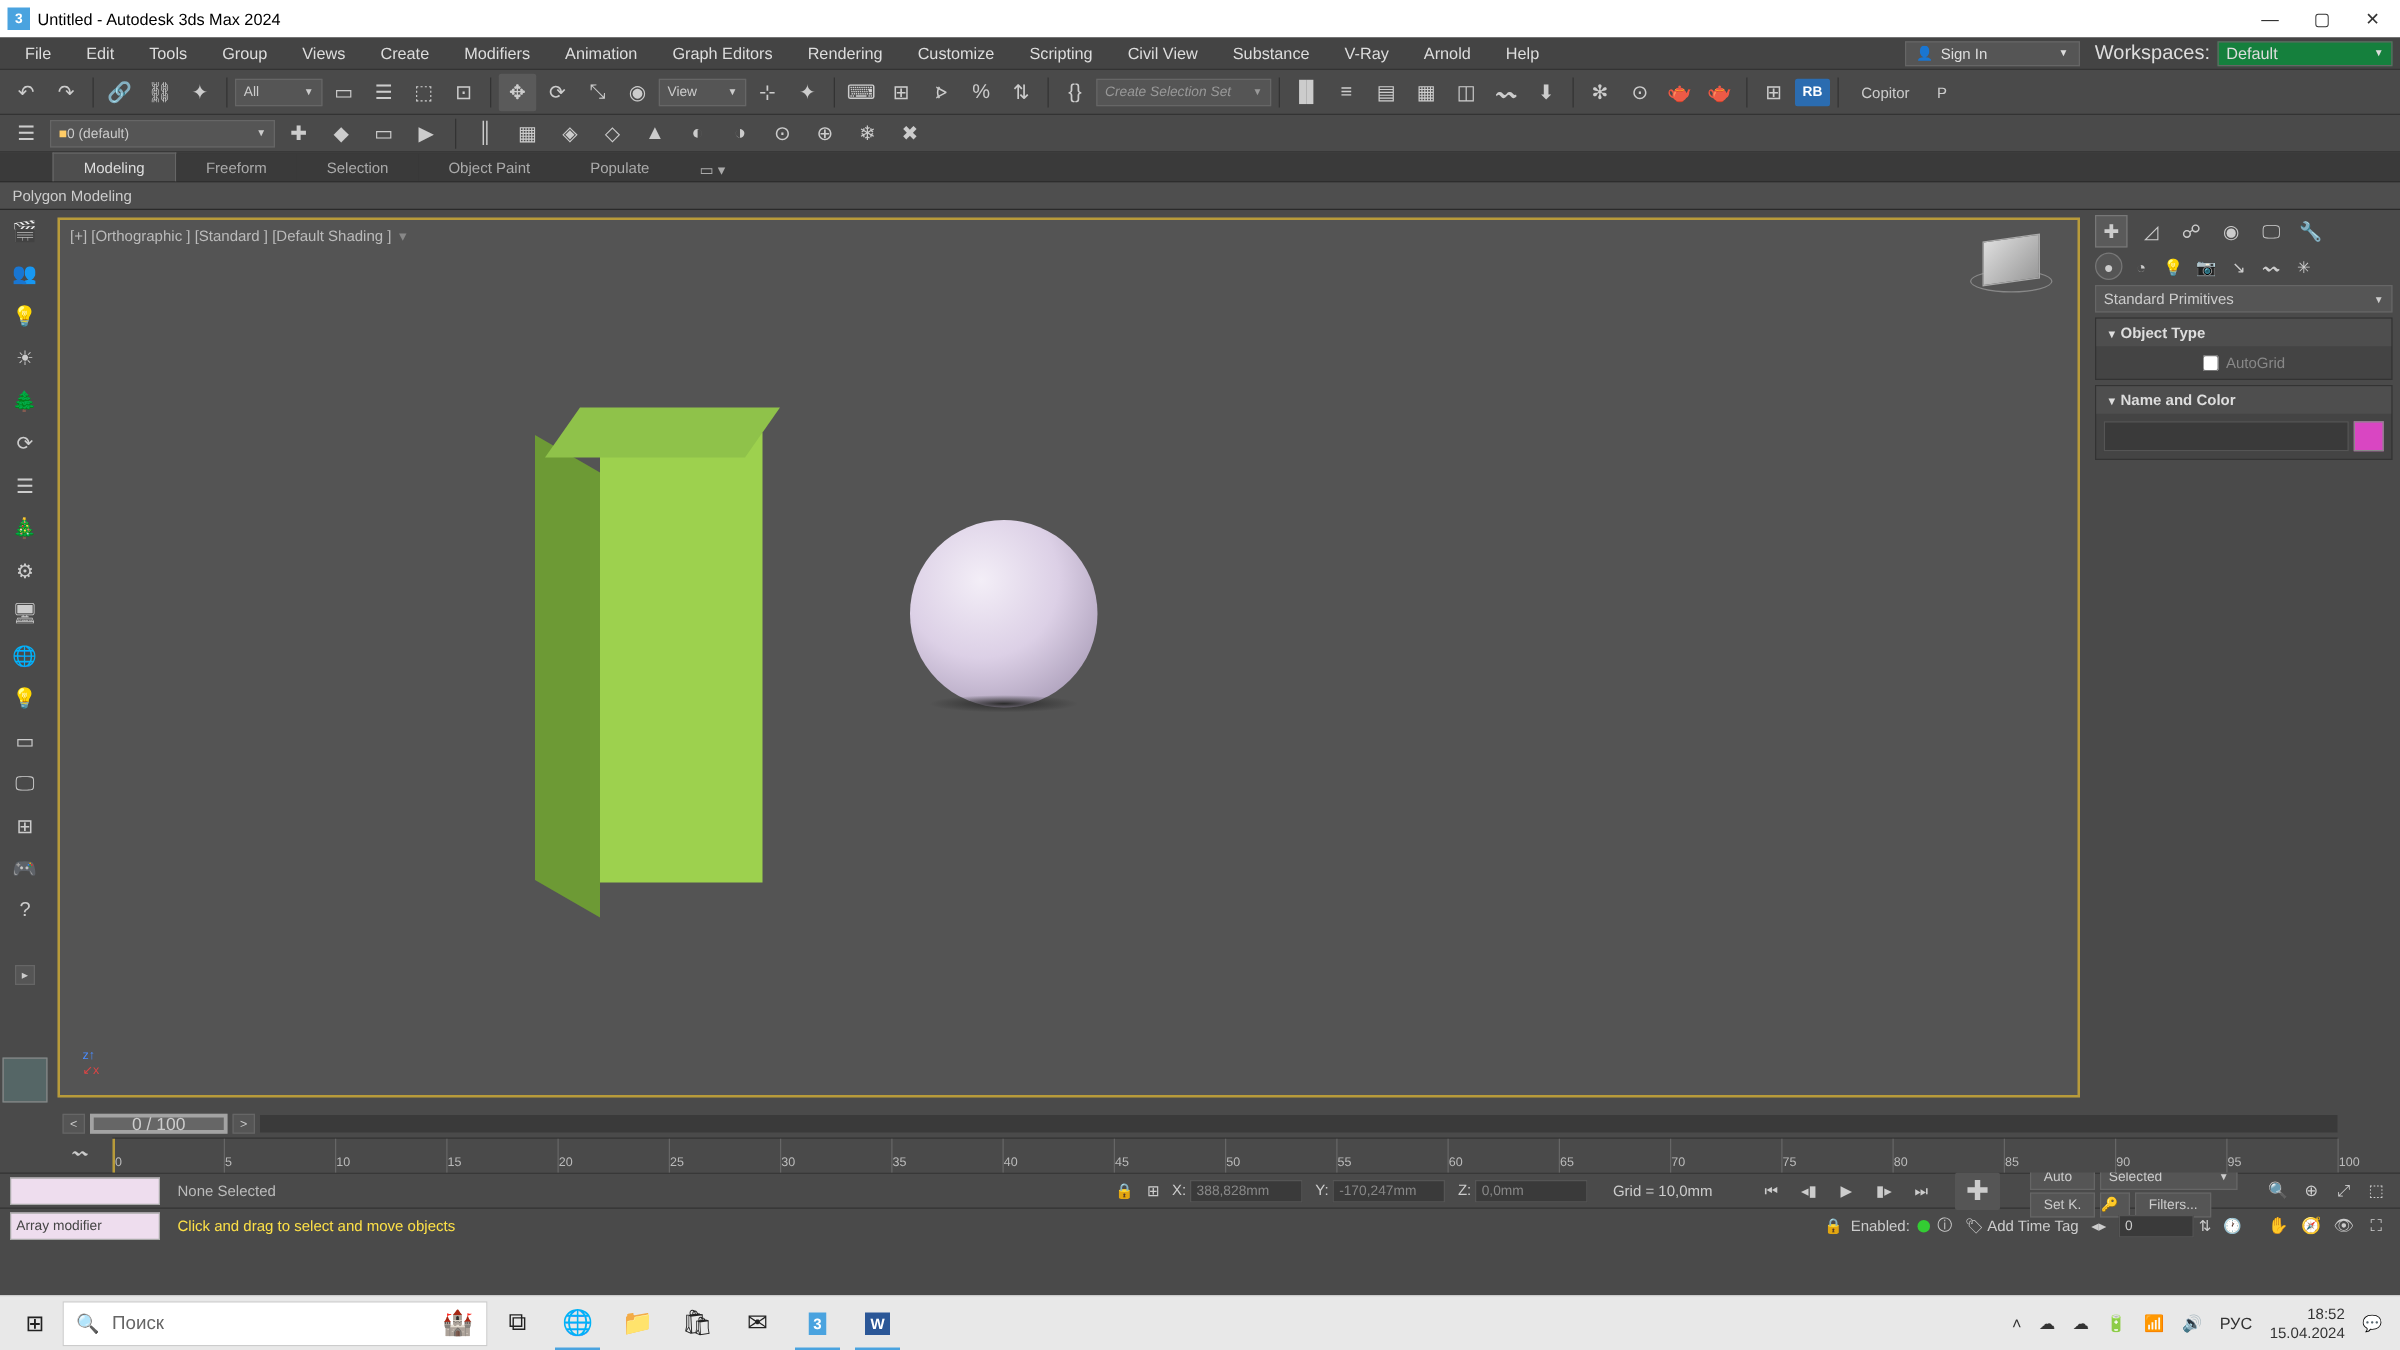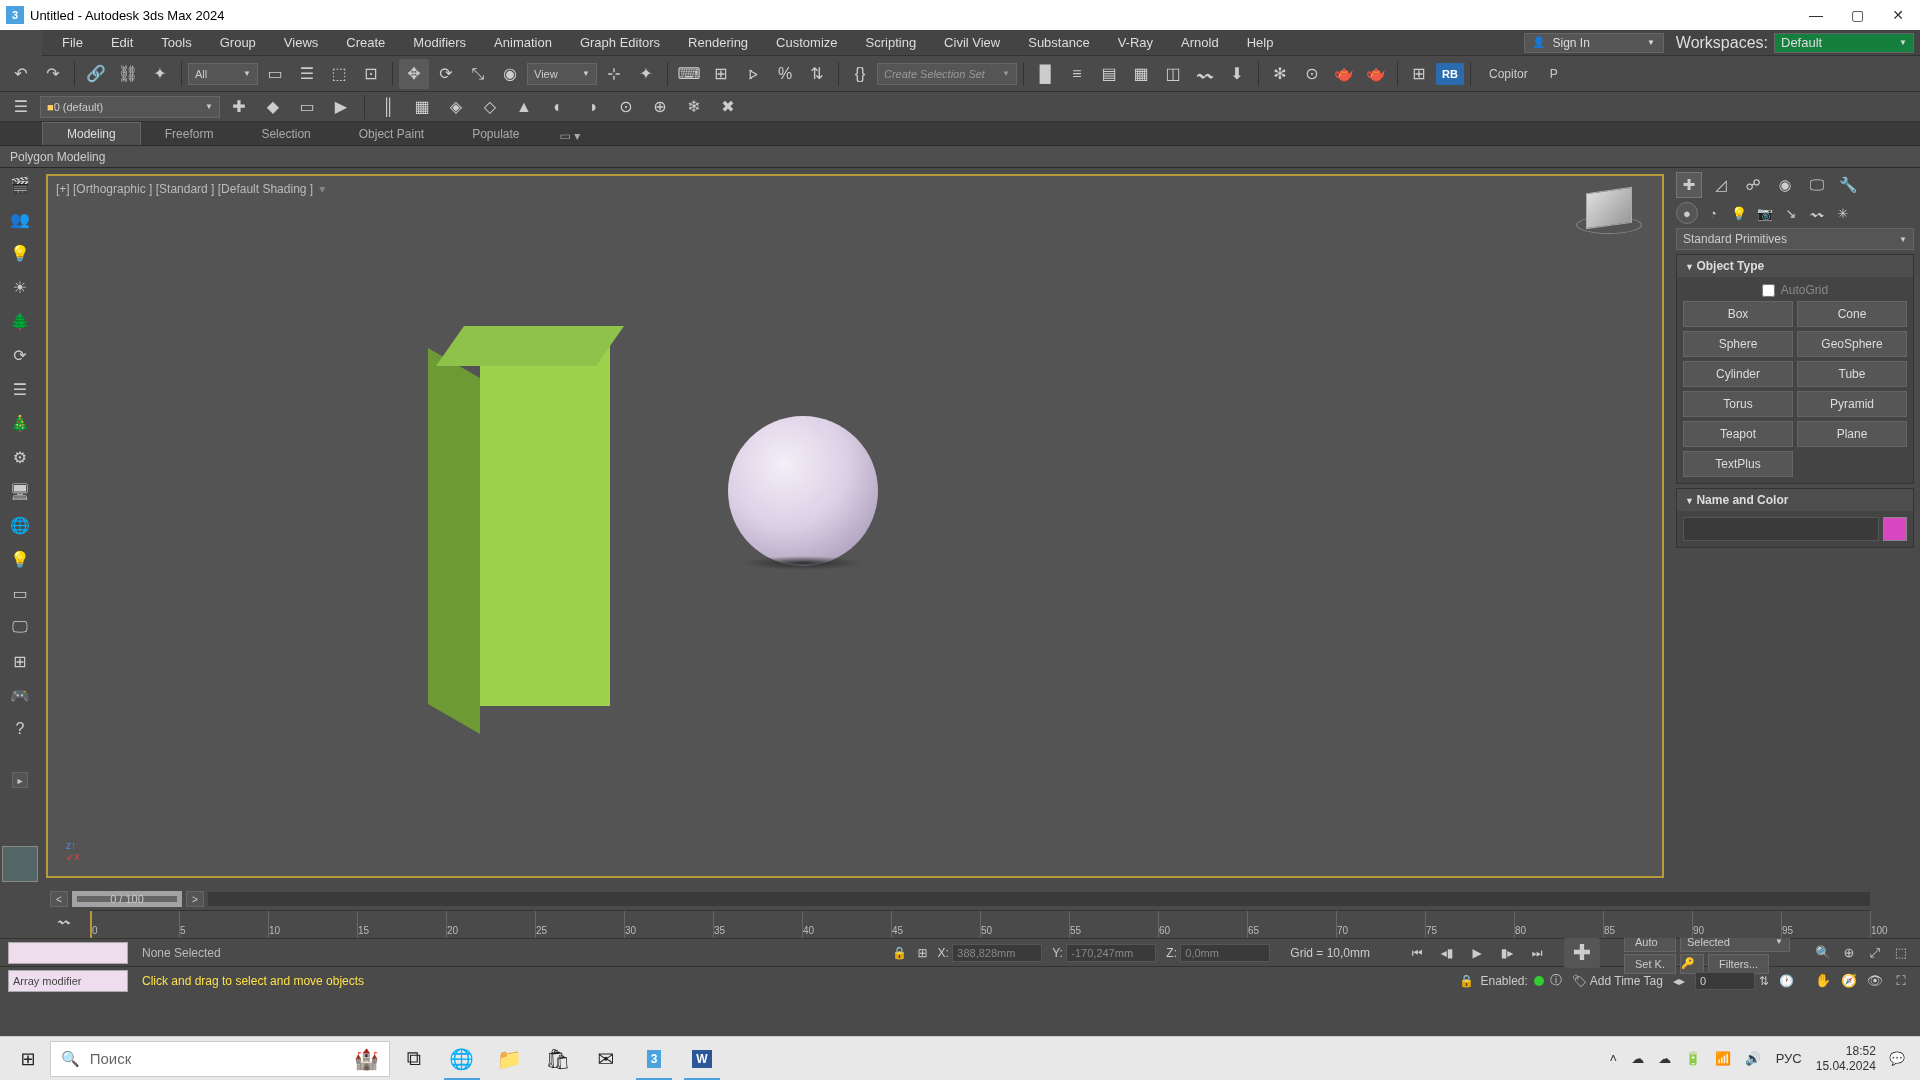--- a/index.html
+++ b/index.html
@@ -6,21 +6,21 @@
 body { width:1920px; height:1080px; background:#4a4a4a; color:#ccc; font-size:12px; overflow:hidden; transform-origin:top left; }
 
 
 
 .titlebar { height:30px; background:#fff; color:#000; display:flex; align-items:center; padding:0 6px; font-size:13px; }
 .titlebar .ico { width:18px; height:18px; background:#4aa3df; margin-right:6px; display:flex; align-items:center; justify-content:center; color:#fff; font-size:11px; font-weight:bold; }
 .titlebar .winctl { margin-left:auto; display:flex; gap:28px; padding-right:10px; font-size:14px; color:#333; }
 .titlebar .winctl span { cursor:pointer; }
 
 
-.menubar { height:26px; background:#444; display:flex; align-items:center; padding:0 6px; font-size:13px; color:#ddd; border-bottom:1px solid #333;margin-left:42px; }
+.menubar { height:26px; background:#444; display:flex; align-items:center; padding:0 6px; font-size:13px; color:#ddd; border-bottom:1px solid #333; }
 .menubar .mitem { padding:0 14px; height:100%; display:flex; align-items:center; cursor:pointer; }
 .menubar .signin { margin-left:auto; background:#555; height:20px; width:140px; display:flex; align-items:center; padding:0 8px; font-size:12px; border:1px solid #666; }
 .menubar .signin::before{content:"👤"; margin-right:6px; font-size:11px;}
 .menubar .signin::after{content:"▼"; margin-left:auto; font-size:8px;}
 .menubar .ws { margin-left:12px; font-size:16px; }
 .menubar .ws-sel { background:#15803d; height:20px; width:140px; display:inline-flex; align-items:center; padding:0 6px; margin-left:6px; border:1px solid #666; }
 .menubar .ws-sel::after{content:"▼"; margin-left:auto; font-size:8px;}
 
 
 .tbrow { background:#4a4a4a; display:flex; align-items:center; padding:2px 6px; border-bottom:1px solid #333; height:36px; gap:2px; }
@@ -86,21 +86,21 @@
 .primgrid{display:grid;grid-template-columns:1fr 1fr;gap:4px;}
 .primbtn{height:26px;background:#565656;border:1px solid #666;display:flex;align-items:center;justify-content:center;font-size:12px;color:#ddd;cursor:pointer;}
 .primbtn.full{grid-column:1/2;}
 .ncrow{display:flex;gap:4px;align-items:center;}
 .ncinput{flex:1;height:24px;background:#3a3a3a;border:1px solid #555;}
 .swatch{width:24px;height:24px;background:#d946c2;border:1px solid #888;cursor:pointer;}
 
 
 .tslider{height:22px;background:#4a4a4a;display:flex;align-items:center;padding:0 50px;gap:4px;}
 .tslider .arrow{width:18px;height:16px;background:#555;border:1px solid #666;font-size:10px;display:flex;align-items:center;justify-content:center;cursor:pointer;}
-.tslider .handle{width:110px;height:16px;background:#666;border:5px solid #a3a3a3;font-size:11px;display:flex;align-items:center;justify-content:center;cursor:pointer;}
+.tslider .handle{width:110px;height:16px;background:#666;border:3px solid #a3a3a3;font-size:14px;display:flex;align-items:center;justify-content:center;cursor:pointer;}
 .tslider .track{flex:1;height:14px;background:#3a3a3a;}
 .truler{height:28px;background:#4a4a4a;position:relative;margin:0 50px 0 90px;border-top:1px solid #333;}
 .truler .tick{position:absolute;top:0;height:100%;border-left:1px solid #666;font-size:10px;padding-top:14px;color:#bbb;}
 .truler .zero{border-left:2px solid #b89b3a;}
 .tcurve{position:absolute;left:58px;top:2px;width:24px;height:18px;}
 
 
 .status1{height:28px;background:#4a4a4a;border-top:1px solid #333;display:flex;align-items:center;padding:0 8px;gap:14px;font-size:12px;}
 .status1 .sel{color:#bbb;}
 .status1 .xyz{margin-left:auto;display:flex;gap:10px;align-items:center;}
@@ -327,33 +327,20 @@
     <div class="seldrop">
         <span>Standard Primitives</span>
       </div>
     <div class="rollout">
       <div class="rollhead">Object Type</div>
       <div class="rollbody">
         <label class="autogrid">
             <input type="checkbox" style="">
             <span>AutoGrid</span>
           </label>
-        <div class="primgrid">
-          <div class="primbtn">Box</div>
-          <div class="primbtn">Cone</div>
-          <div class="primbtn">Sphere</div>
-          <div class="primbtn">GeoSphere</div>
-          <div class="primbtn">Cylinder</div>
-          <div class="primbtn">Tube</div>
-          <div class="primbtn">Torus</div>
-          <div class="primbtn">Pyramid</div>
-          <div class="primbtn">Teapot</div>
-          <div class="primbtn">Plane</div>
-          <div class="primbtn full">TextPlus</div>
-        </div>
       </div>
     </div>
     <div class="rollout">
       <div class="rollhead">Name and Color</div>
       <div class="rollbody">
         <div class="ncrow">
           <div class="ncinput"></div>
           <div class="swatch"></div>
         </div>
       </div>

